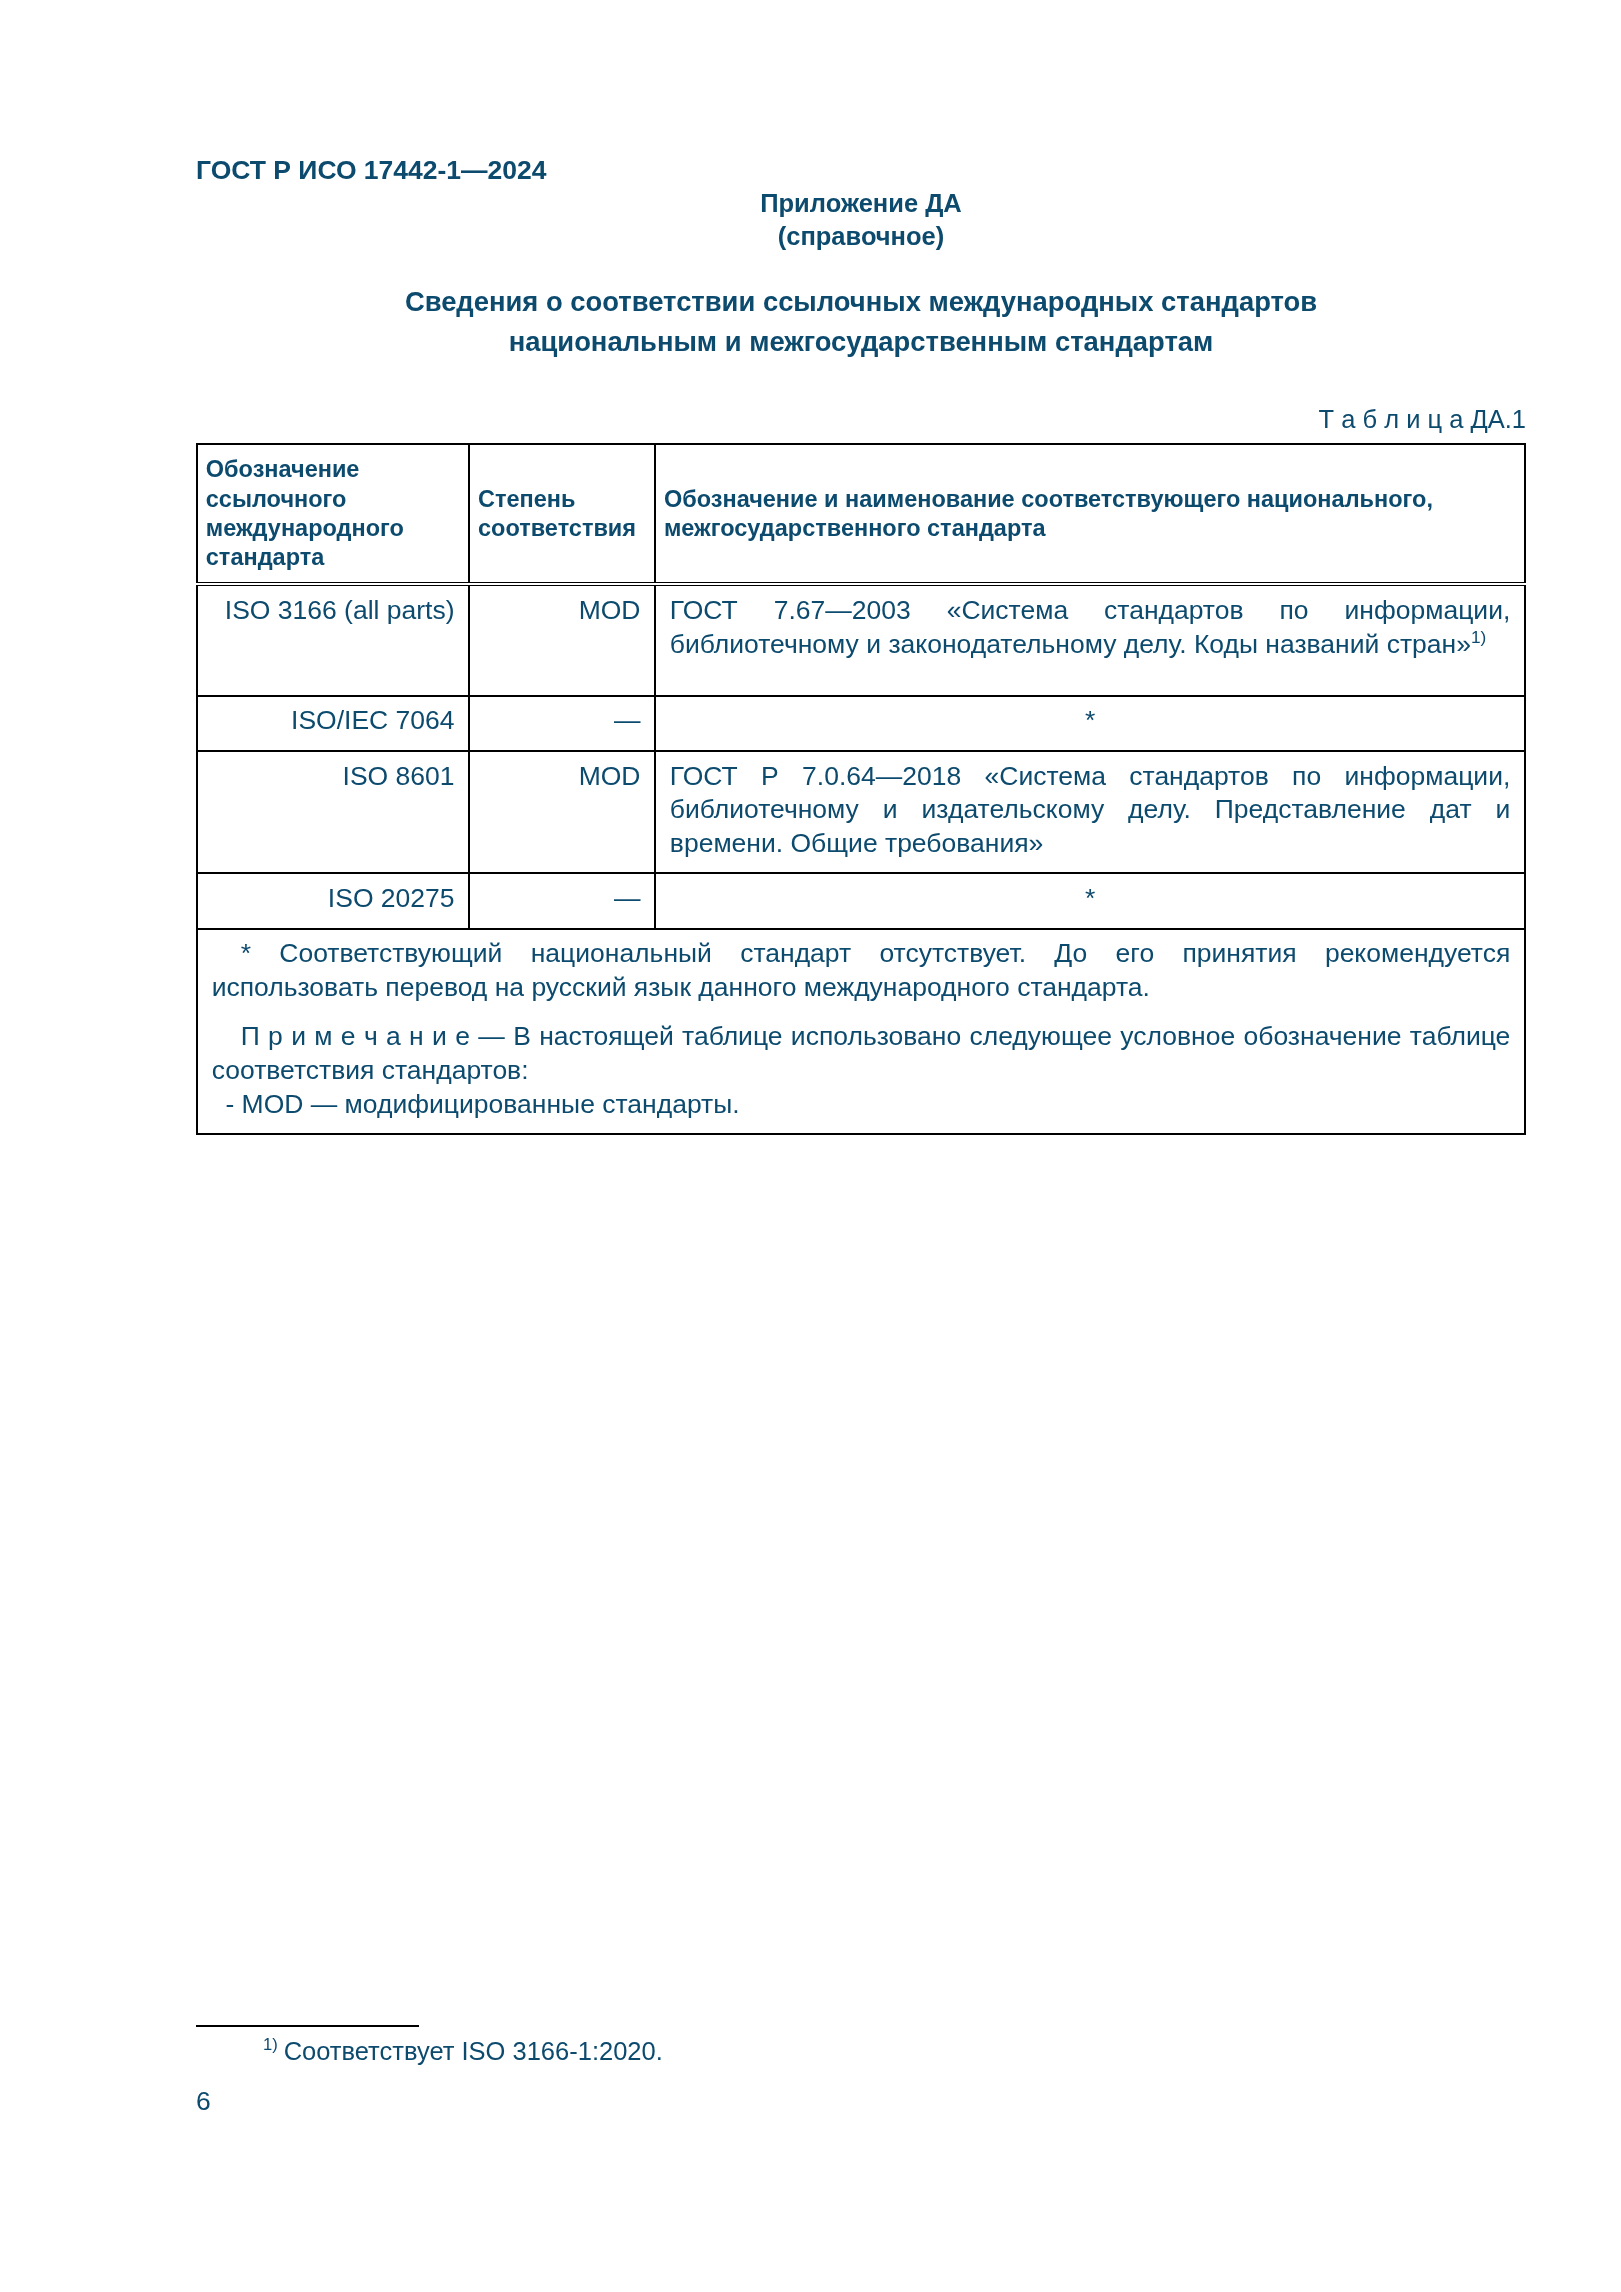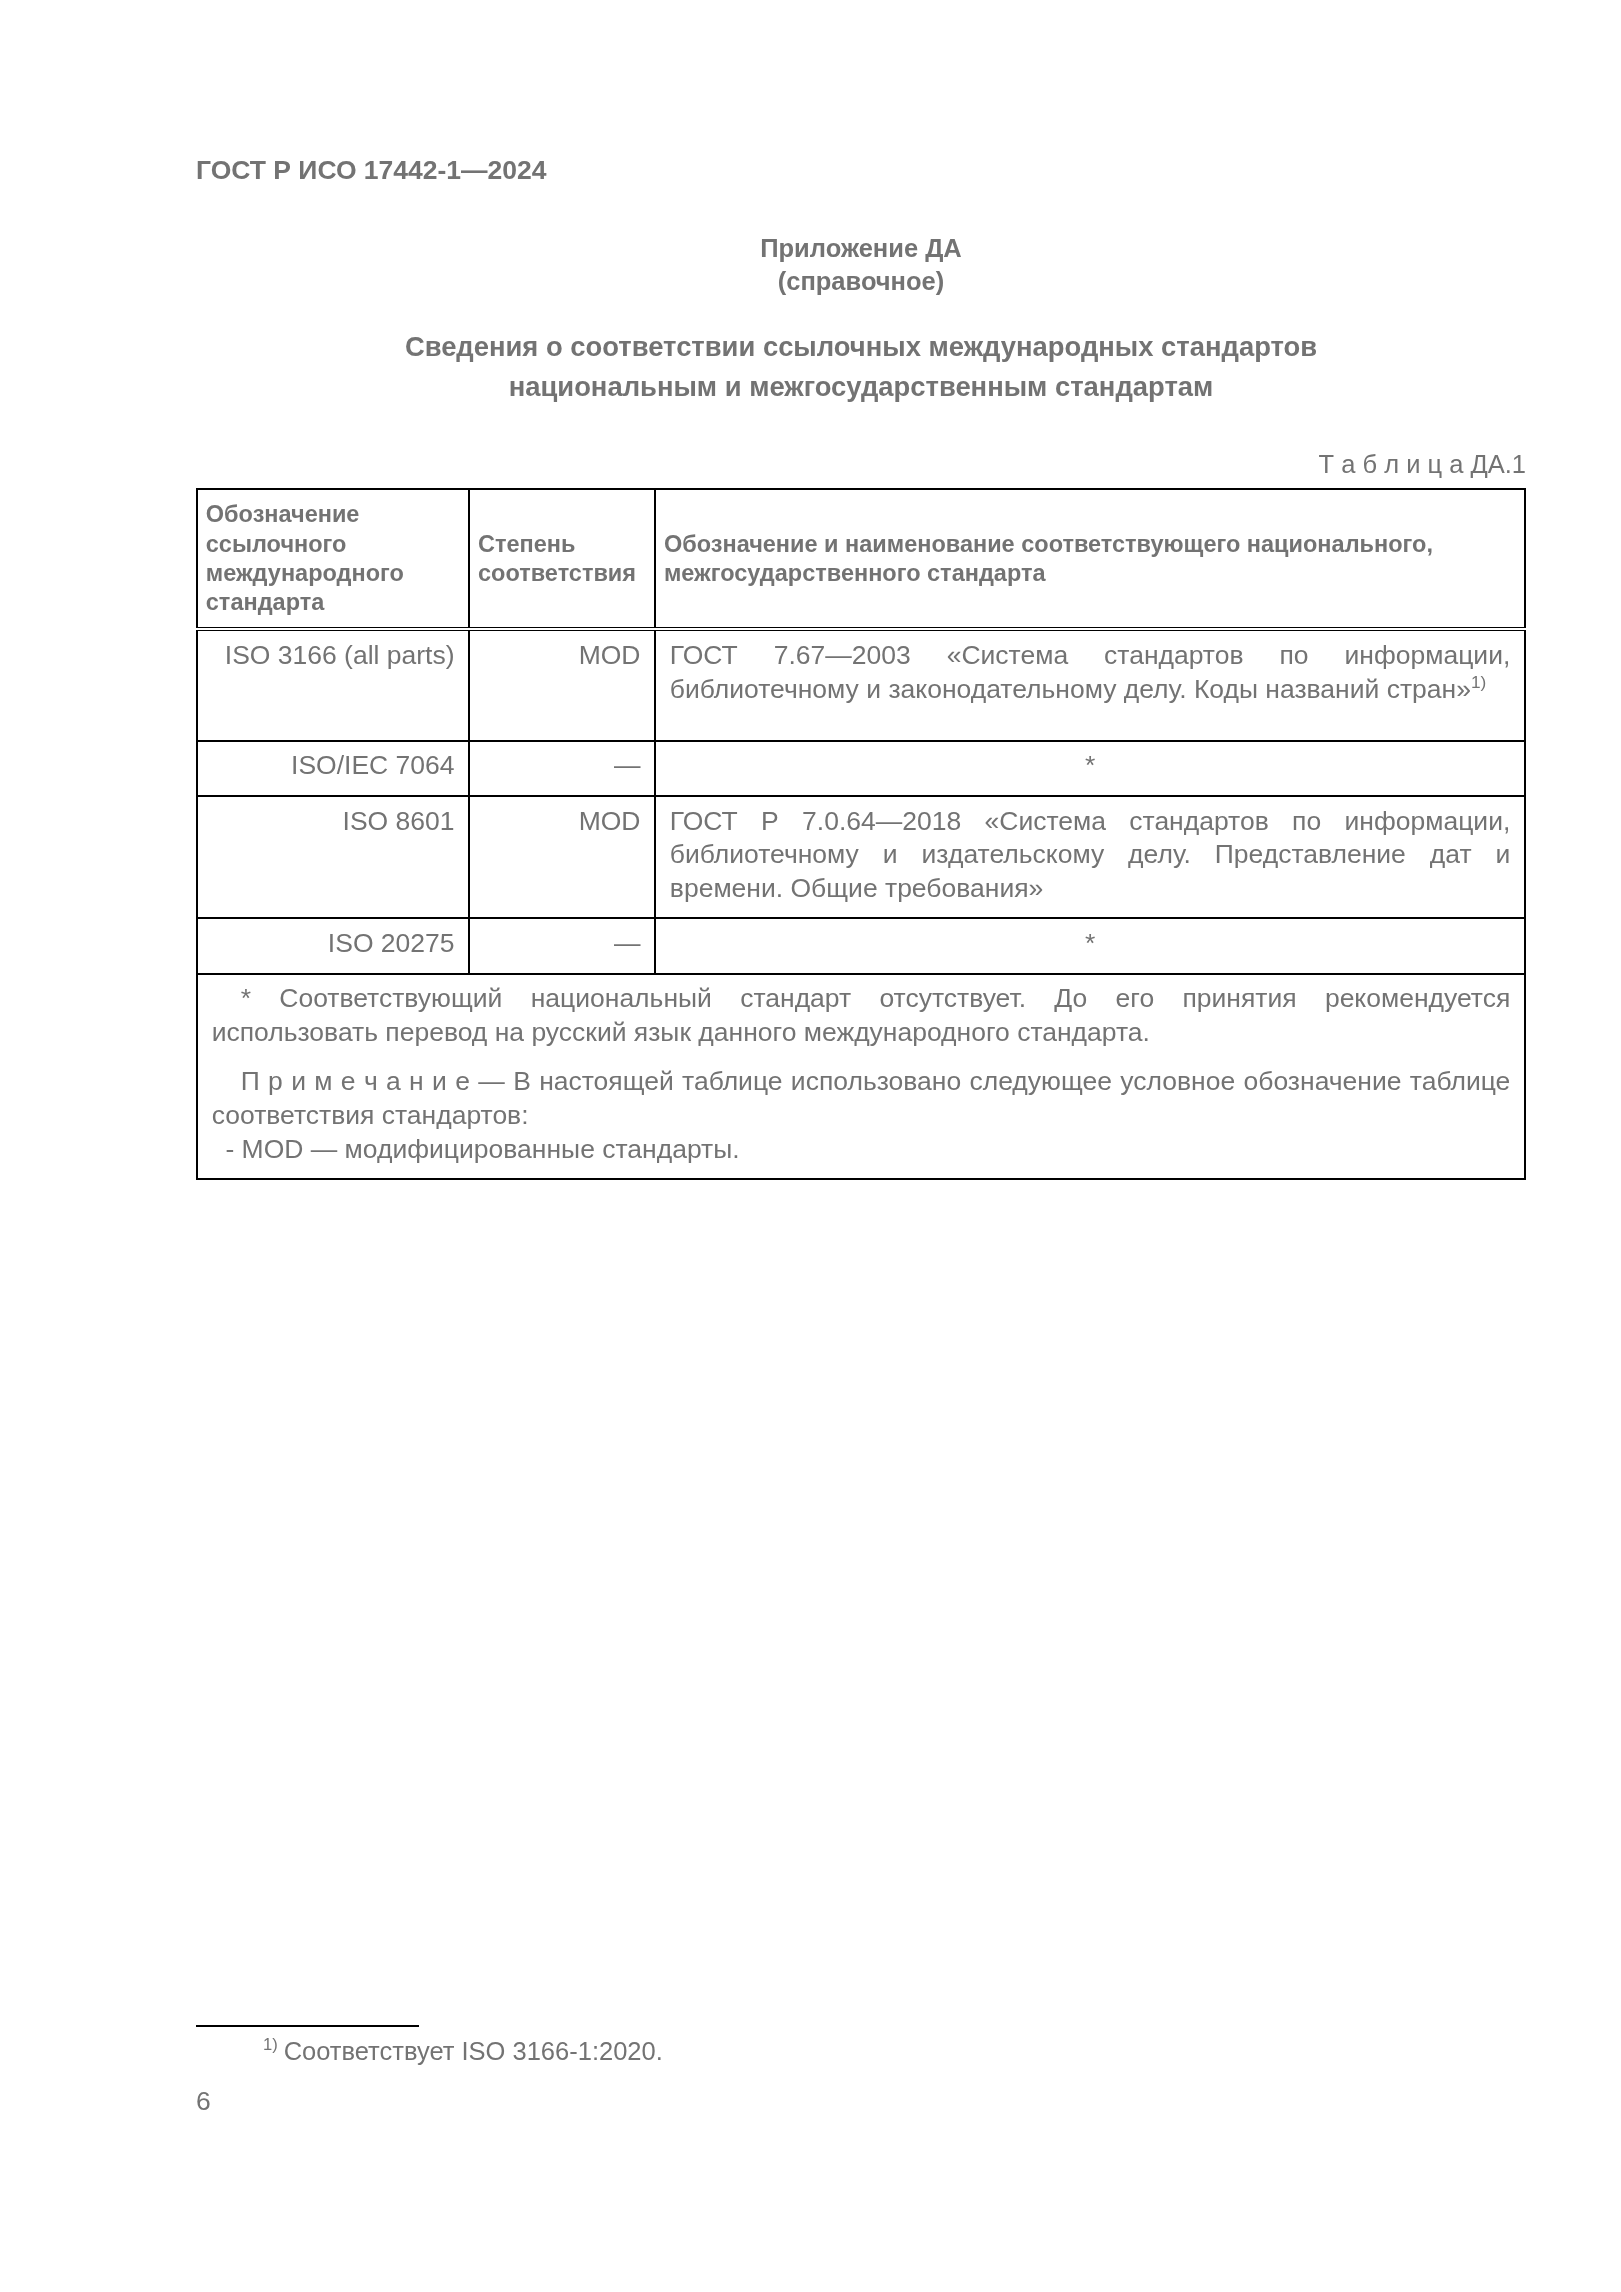--- a/index.html
+++ b/index.html
@@ -3,37 +3,36 @@
 <meta charset="utf-8">
 <style>
   * { margin: 0; padding: 0; box-sizing: border-box; }
   html, body { background: #ffffff; }
   .page {
     position: relative;
     width: 1621px;
     height: 2293px;
     background: #ffffff;
     font-family: "Liberation Sans", sans-serif;
-    color: #737373;
+    color: #0c4a6e;
     overflow: hidden;
   }
   .content {
     position: absolute;
     left: 196px;
     top: 155px;
     width: 1330px;
   }
   .doc-header {
     font-size: 26.5px;
     font-weight: bold;
     text-align: left;
     line-height: 1.2;
   }
   .appendix-block {
-    margin-top: 45px;
     text-align: center;
     font-weight: bold;
     font-size: 25.5px;
     line-height: 1.3;
   }
   .main-heading {
     margin-top: 29px;
     text-align: center;
     font-weight: bold;
     font-size: 27.4px;

